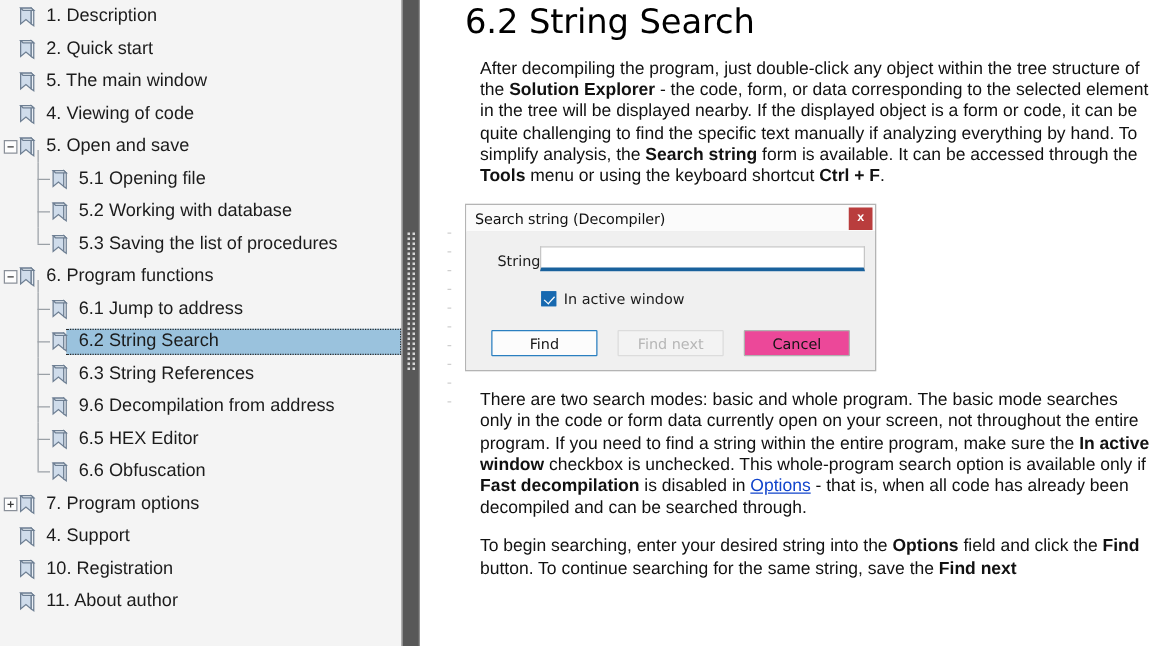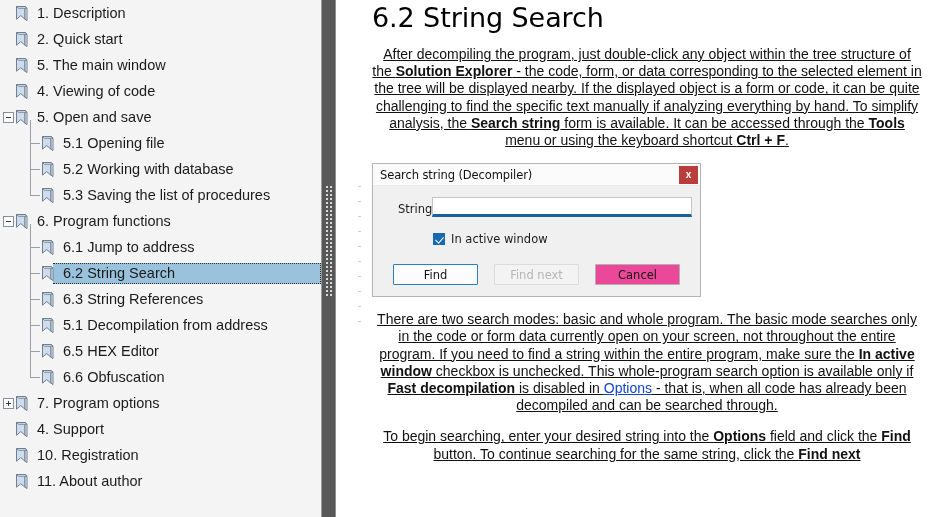--- a/index.html
+++ b/index.html
@@ -176,23 +176,22 @@
     line-height: 30px;
     color: #000000;
     margin: 3px 0 13px 0;
     letter-spacing: -0.1px;
   }
 
   p.body {
     font-size: 14px;
     line-height: 17.2px;
     color: #111111;
-    margin: 0 0 14px 0;
-    text-align: center;
-    text-decoration: underline;
+    margin: 0 0 14px 12px;
+    text-align: left;
   }
   p.body b { font-weight: bold; }
   p.body a.link {
     color: #1144cc;
     text-decoration: underline;
   }
 
   
   .dialog-wrap {
     position: relative;
@@ -486,21 +485,21 @@
         <div class="tree-row lvl1">
           <span class="conn-v" style="left: 30px;"></span>
           <span class="conn-h" style="left: 30px; width: 10px;"></span>
           <span class="bm-icon">
             <svg width="15" height="17" viewBox="0 0 15 17">
               <path d="M2.5 1.5 L11 1.5 L11 14.2 L6.75 10.6 L2.5 14.2 Z" fill="#cfdceb" stroke="#6e7f93" stroke-width="1"></path>
               <path d="M11 1.5 L13 3.2 L13 15.6 L11 14.2 Z" fill="#e9eff6" stroke="#6e7f93" stroke-width="1"></path>
               <path d="M2.5 1.5 L4.4 3.2 L13 3.2 L11 1.5 Z" fill="#eef3f8" stroke="#6e7f93" stroke-width="1"></path>
             </svg>
           </span>
-          <span class="tree-label">5.1 Decompilation from address</span>
+          <span class="tree-label">9.6 Decompilation from address</span>
         </div>
         <div class="tree-row lvl1">
           <span class="conn-v" style="left: 30px;"></span>
           <span class="conn-h" style="left: 30px; width: 10px;"></span>
           <span class="bm-icon">
             <svg width="15" height="17" viewBox="0 0 15 17">
               <path d="M2.5 1.5 L11 1.5 L11 14.2 L6.75 10.6 L2.5 14.2 Z" fill="#cfdceb" stroke="#6e7f93" stroke-width="1"></path>
               <path d="M11 1.5 L13 3.2 L13 15.6 L11 14.2 Z" fill="#e9eff6" stroke="#6e7f93" stroke-width="1"></path>
               <path d="M2.5 1.5 L4.4 3.2 L13 3.2 L11 1.5 Z" fill="#eef3f8" stroke="#6e7f93" stroke-width="1"></path>
             </svg>
@@ -666,16 +665,16 @@
               <div class="dlg-btn default">Find</div>
               <div class="dlg-btn disabled">Find next</div>
               <div class="dlg-btn">Cancel</div>
             </div>
 
         </div>
       </div>
     </div>
 
     <p class="body" id="para2"><span>There are two search modes: basic and whole program. The basic mode searches only in the code or form data currently open on your screen, not throughout the entire program. If you need to find a string within the entire program, make sure the </span><b>In active window</b><span> checkbox is unchecked. This whole-program search option is available only if </span><b>Fast decompilation</b><span> is disabled in </span><a class="link" href="#">Options</a><span> - that is, when all code has already been decompiled and can be searched through.</span></p>
-    <p class="body" id="para3"><span>To begin searching, enter your desired string into the </span><b>Options</b><span> field and click the </span><b>Find</b><span> button. To continue searching for the same string, click the </span><b>Find next</b></p>
+    <p class="body" id="para3"><span>To begin searching, enter your desired string into the </span><b>Options</b><span> field and click the </span><b>Find</b><span> button. To continue searching for the same string, save the </span><b>Find next</b></p>
 
   </div>
 </div>
 
 </body></html>

